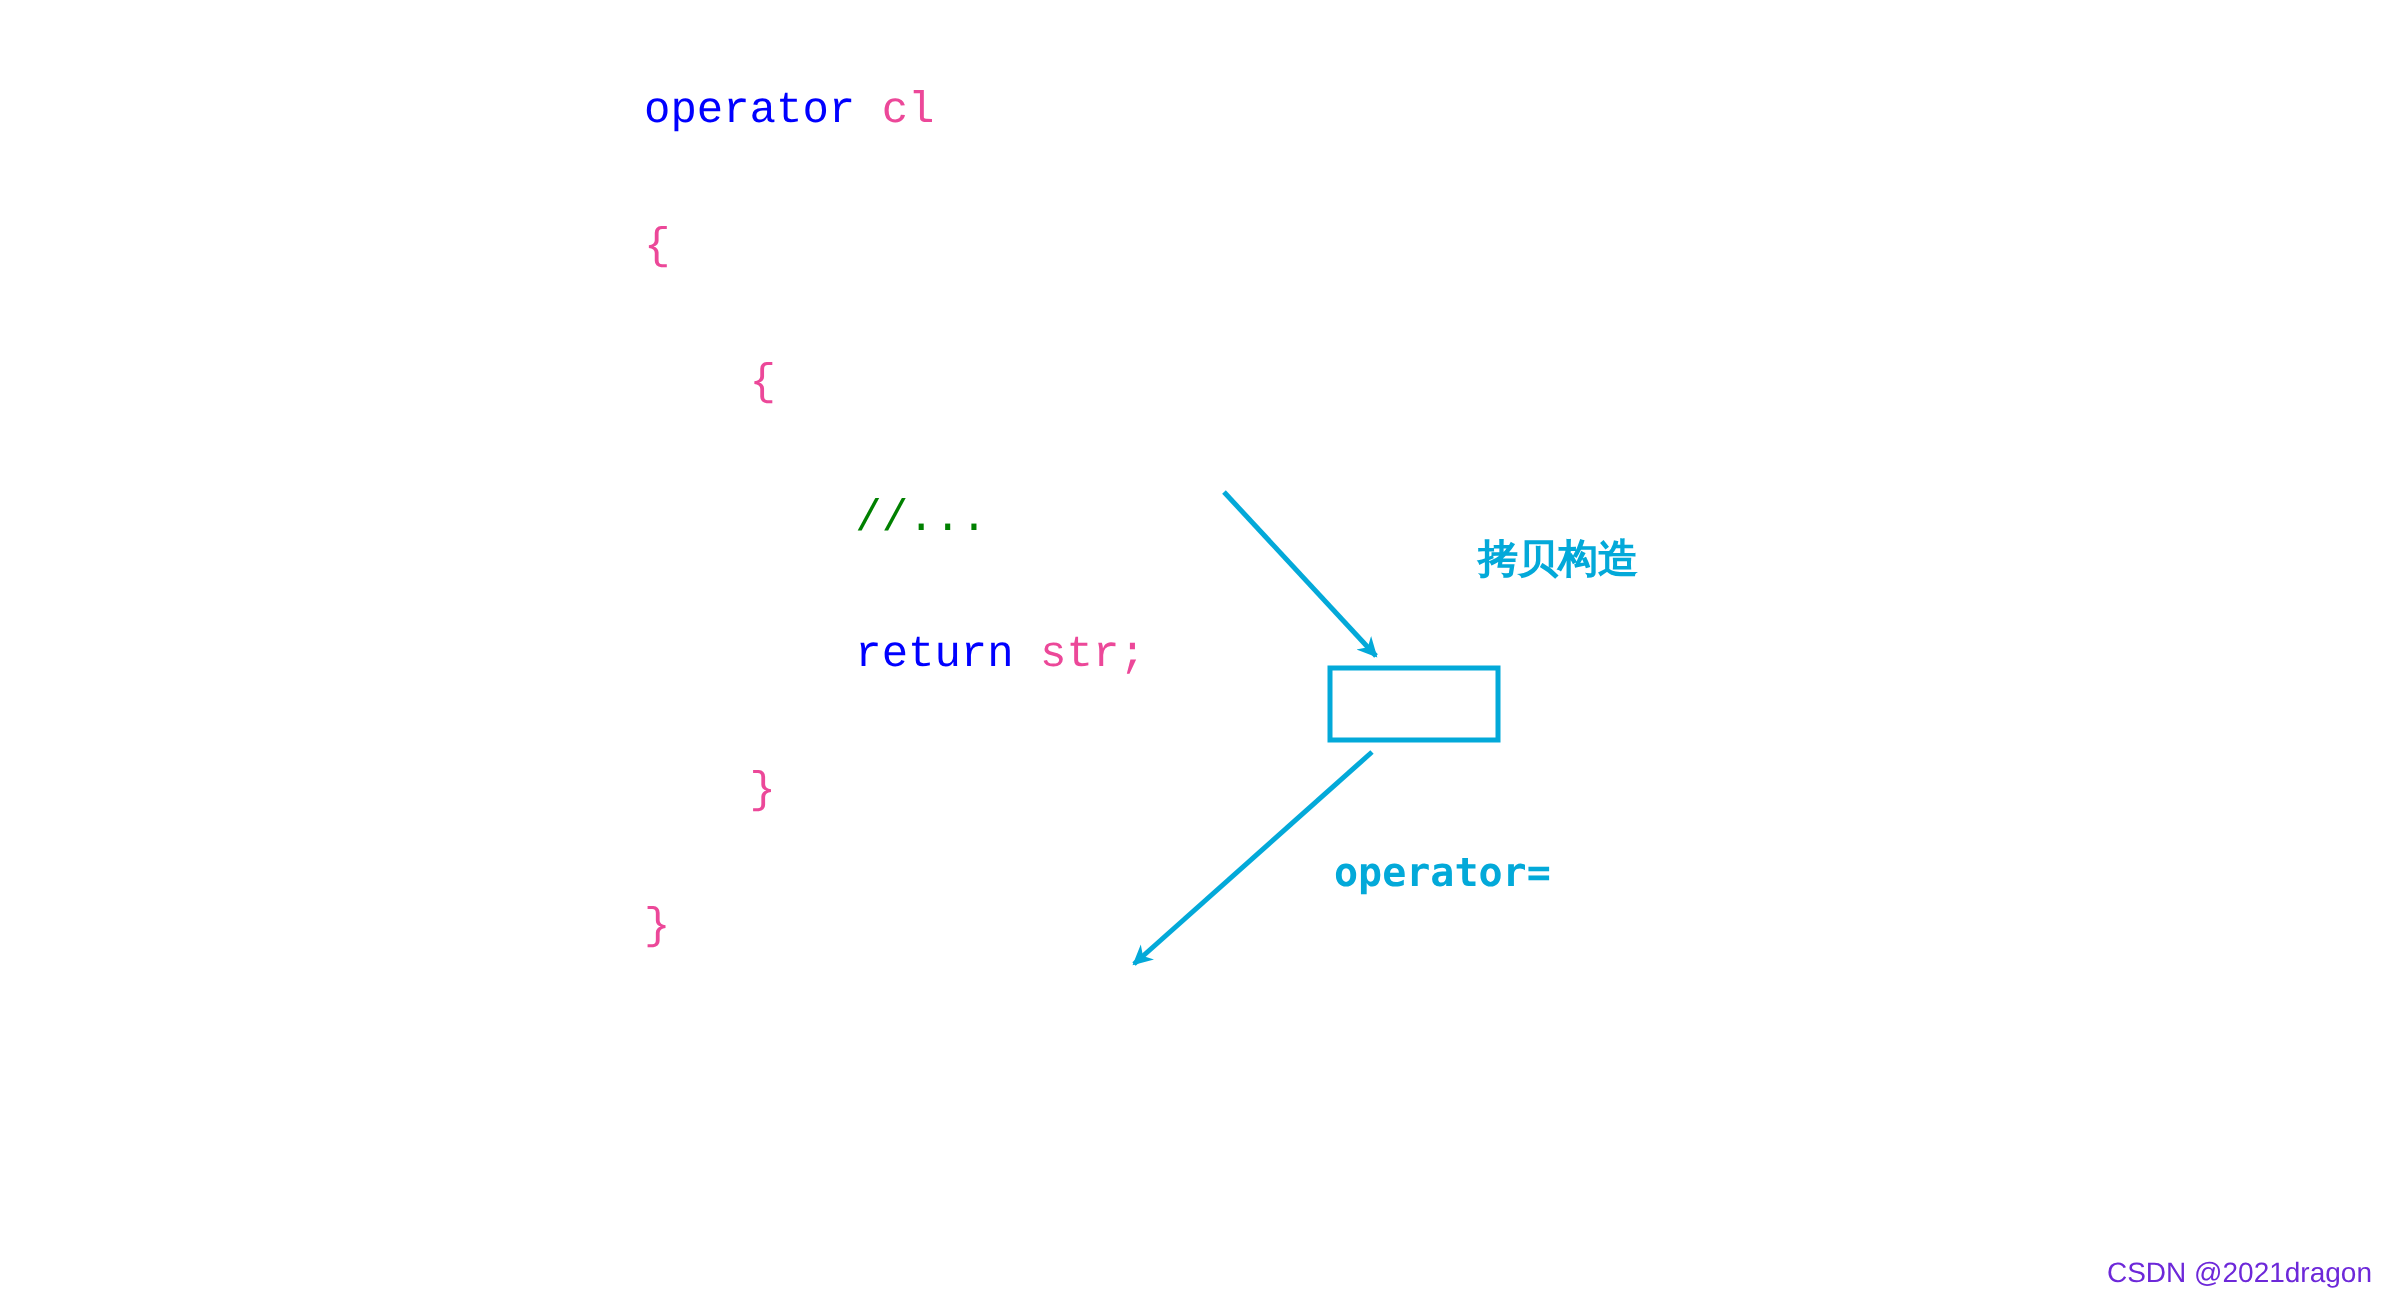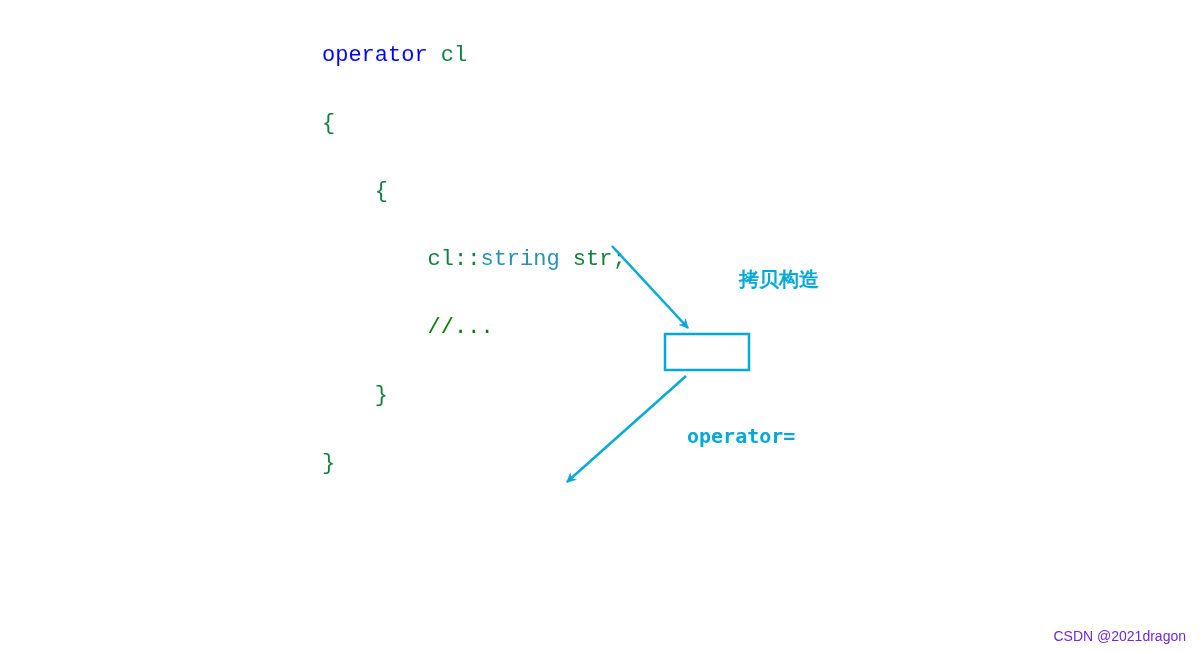--- a/index.html
+++ b/index.html
@@ -16,21 +16,21 @@
       position: absolute;
       left: 322px;
       top: 5px;
       line-height: 34px;
       white-space: pre;
     }
     .kw-blue { color: #0000ff; }
     .ty-teal { color: #2b91af; }
     .var-gray { color: #808080; }
     .comment { color: #008000; }
-    .plain { color: #15803d; }
+    .plain { color: #ec4899; }
     .overlay {
       position: absolute;
       left: 0;
       top: 0;
       pointer-events: none;
     }
     .anno {
       position: absolute;
       font-family: Consolas, 'Microsoft YaHei', monospace;
       font-size: 20px;
@@ -46,22 +46,22 @@
       font-size: 14px;
     }
   </style>
 </head>
 <body>
 
 <div class="code-wrap">
 <div><span class="kw-blue">operator</span><span class="plain"> cl</span></div>
 <div><span class="plain">{</span></div>
 <div><span class="plain">    {</span></div>
-<div><span class="plain">        cl::</span><span class="ty-teal">string</span><span class="plain"> str;</span></div>
 <div><span class="comment">        //...</span></div>
+<div><span class="plain">        </span><span class="kw-blue">return</span><span class="plain"> str;</span></div>
 <div><span class="plain">    }</span></div>
 <div><span class="plain">}</span></div>
 <div></div>
 
 
 
 
 
 
 
@@ -75,15 +75,15 @@
   </defs>
 
   <rect x="665" y="334" width="84" height="36" fill="none" stroke="#03a9d9" stroke-width="2.5"></rect>
 
   <line x1="612" y1="246" x2="688" y2="328" stroke="#03a9d9" stroke-width="2.5" marker-end="url(#ah)"></line>
 
   <line x1="686" y1="376" x2="567" y2="482" stroke="#03a9d9" stroke-width="2.5" marker-end="url(#ah)"></line>
 </svg>
 
 <div class="anno" style="left:705px; top:266px;margin-left:34px;">拷贝构造</div>
-<div class="anno" style="left:687px; top:424px;">operator=</div>
+<div class="anno" style="left:667px; top:424px;">operator=</div>
 
 <div class="watermark">CSDN @2021dragon</div>
 
 </body></html>

